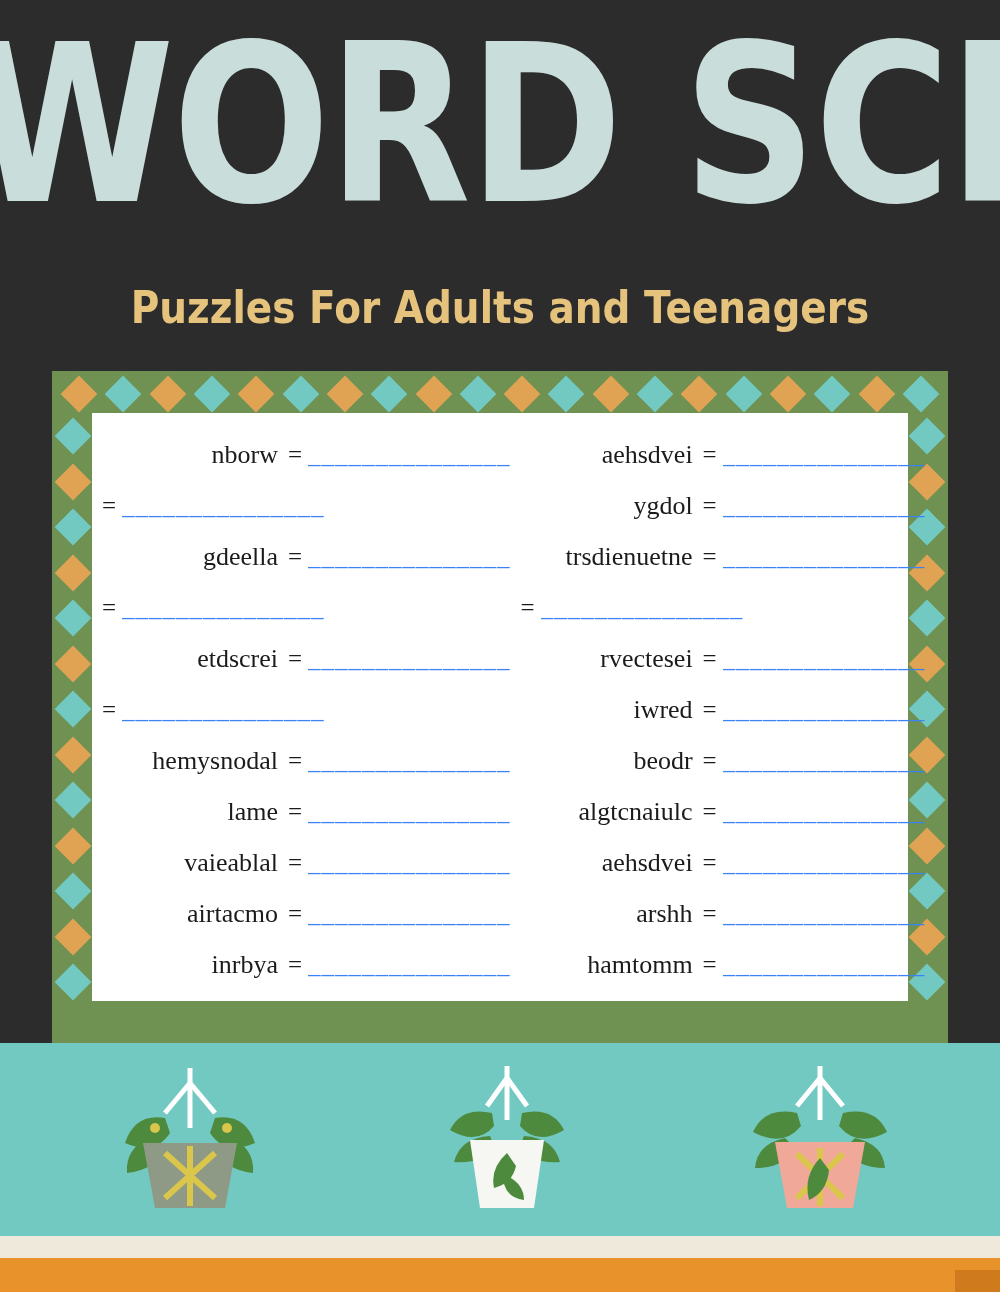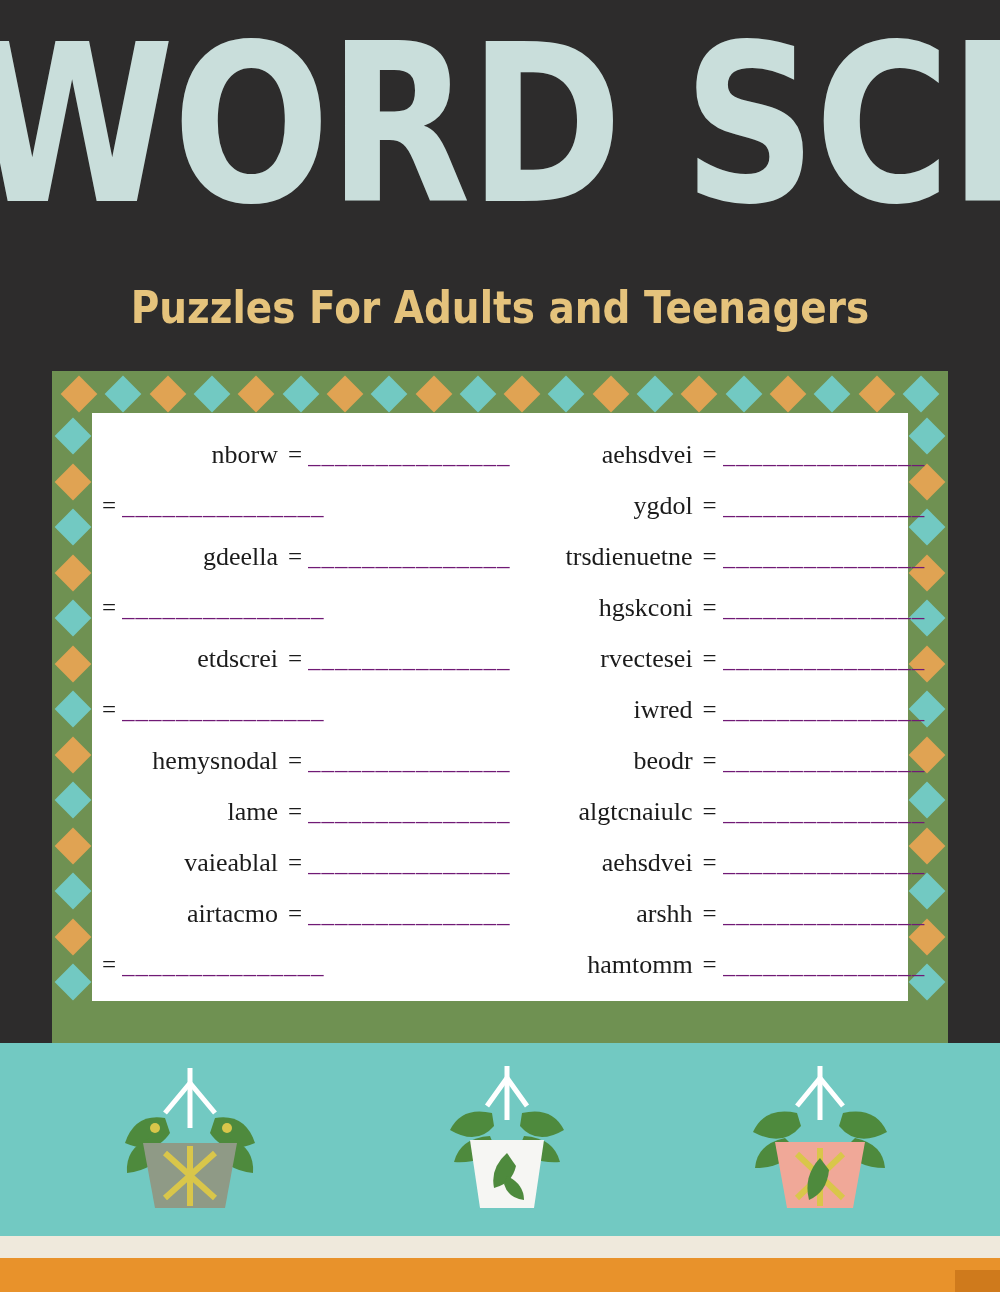--- a/index.html
+++ b/index.html
@@ -126,21 +126,21 @@
     font-family: "Liberation Serif", serif;
     white-space: nowrap;
   }
   .eq {
     font-size: 25px;
     color: #1b1b1b;
     padding: 0 6px 0 10px;
   }
   .blank {
     font-size: 25px;
-    color: #701a75;
+    color: #3b82f6;
     letter-spacing: 1px;
     white-space: nowrap;
     overflow: hidden;
   }
   .col-left-words .scram { width: 186px; }
   .col-right-words .scram { width: 182px; }
 
   
   .band-teal {
     position: absolute;
@@ -321,20 +321,21 @@
             <span class="scram">vaieablal</span>
             <span class="eq">=</span>
             <span class="blank">_______________</span>
           </div>
           <div class="word-row">
             <span class="scram">airtacmo</span>
             <span class="eq">=</span>
             <span class="blank">_______________</span>
           </div>
           <div class="word-row">
+            <span class="scram">inrbya</span>
             <span class="eq">=</span>
             <span class="blank">_______________</span>
           </div>
         </div>
 
         <div class="col col-right-words">
           <div class="word-row">
             <span class="scram">aehsdvei</span>
             <span class="eq">=</span>
             <span class="blank">_______________</span>
@@ -343,21 +344,20 @@
             <span class="scram">ygdol</span>
             <span class="eq">=</span>
             <span class="blank">_______________</span>
           </div>
           <div class="word-row">
             <span class="scram">trsdienuetne</span>
             <span class="eq">=</span>
             <span class="blank">_______________</span>
           </div>
           <div class="word-row">
-            <span class="scram">hgskconi</span>
             <span class="eq">=</span>
             <span class="blank">_______________</span>
           </div>
           <div class="word-row">
             <span class="scram">rvectesei</span>
             <span class="eq">=</span>
             <span class="blank">_______________</span>
           </div>
           <div class="word-row">
             <span class="scram">iwred</span>

